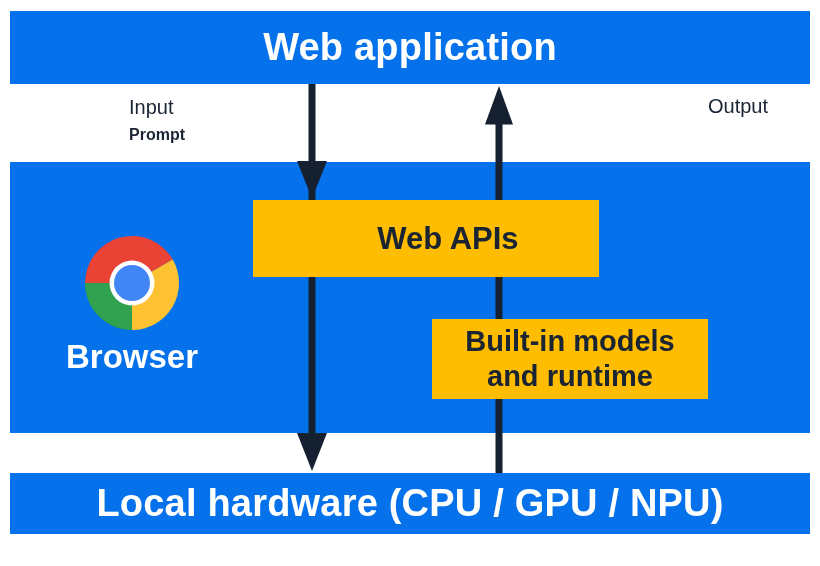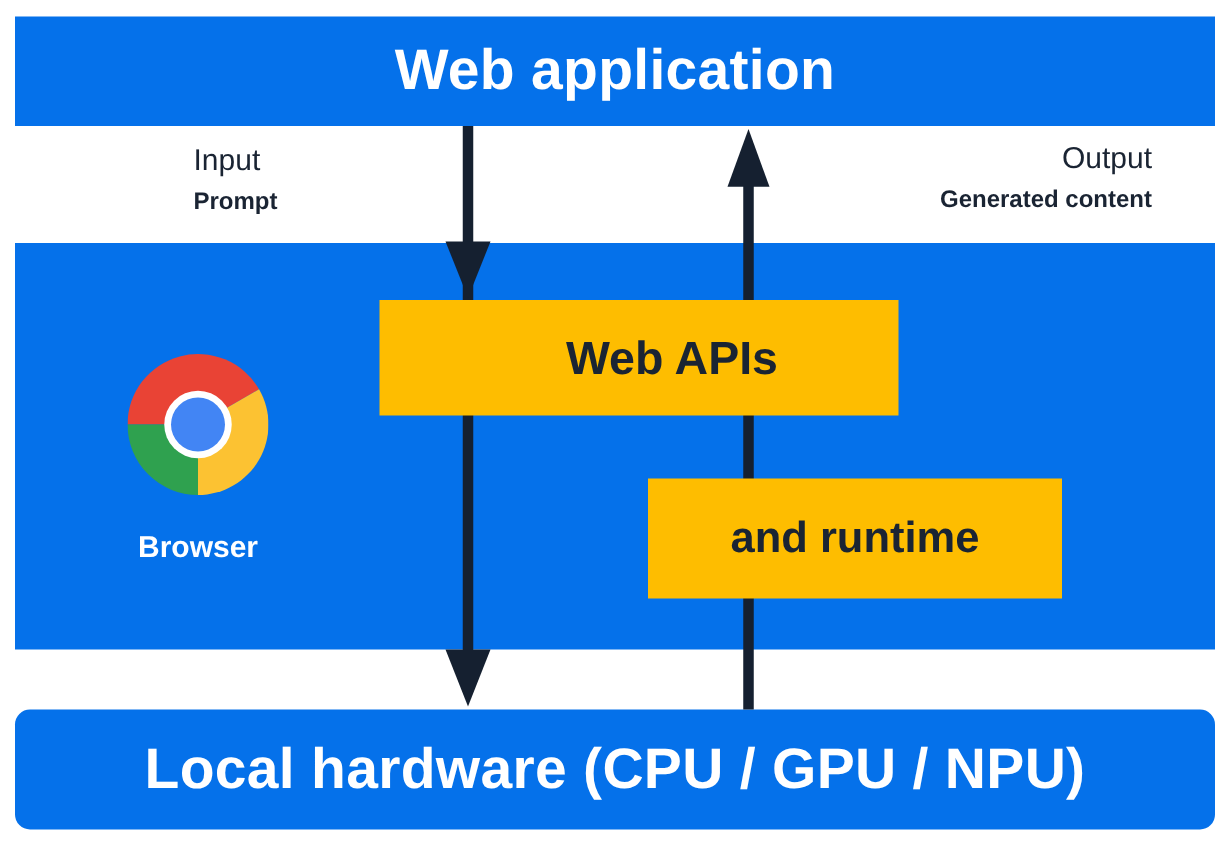--- a/index.html
+++ b/index.html
@@ -26,21 +26,21 @@
   }
   .bar{
     display:flex;align-items:center;justify-content:center;
   }
   .bar-label{
     color:var(--text_white);
     font-weight:bold;font-size:38px;letter-spacing:0.2px;text-align:right;
   }
   #top-bar{top:11px;height:73px;}
   #main-panel{top:162px;height:271px;}
-  #bottom-bar{top:473px;height:80px;border-radius:10px;}
+  #bottom-bar{top:473px;height:61px;}
 
   
   .io-group{position:absolute;z-index:2;}
   #input-group{left:113px;top:94px;text-align:left;margin-left:16px;}
   #output-group{right:52px;top:93px;text-align:right;}
   .io-caption{
     color:var(--ink_navy);font-size:20px;font-weight:400;line-height:26px;
   }
   .io-value{
     color:var(--ink_navy);font-size:16px;font-weight:bold;line-height:29px;
@@ -62,43 +62,42 @@
   #web-apis-box{left:253px;top:200px;width:302px;height:77px;font-size:31px;padding-left:44px;}
   #builtin-box{left:432px;top:319px;width:276px;height:80px;font-size:29px;line-height:35px;}
 
   
   #browser-group{
     position:absolute;left:52px;top:74px;width:140px;
     display:flex;flex-direction:column;align-items:center;
   }
   #chrome-icon{width:94px;height:94px;display:block;}
   #browser-label{
-    margin-top:24px;
-    color:var(--text_white);font-weight:bold;font-size:20px;
+    margin-top:8px;
+    color:var(--text_white);font-weight:bold;font-size:33px;
   }
   .c-red{fill:var(--chrome_red);}
   .c-yellow{fill:var(--chrome_yellow);}
   .c-green{fill:var(--chrome_green);}
   .c-blue{fill:var(--chrome_blue);}
   .c-white{fill:#ffffff;}
 </style>
 </head>
 <body>
 
 <div class="panel bar" id="top-bar">
   <span class="bar-label">Web application</span>
 </div>
 
 <div class="io-group" id="input-group">
   <div class="io-caption">Input</div>
   <div class="io-value">Prompt</div>
 </div>
 <div class="io-group" id="output-group">
   <div class="io-caption">Output</div>
-  <div class="io-value">Generated content</div>
 </div>
 
 <div class="panel" id="main-panel">
   <div id="browser-group">
     <svg id="chrome-icon" viewBox="0 0 94 94" aria-hidden="true">
       <path class="c-red" d="M47 47 L0 47 A47 47 0 0 1 87.7 23.5 Z"></path>
       <path class="c-yellow" d="M47 47 L87.7 23.5 A47 47 0 0 1 47 94 Z"></path>
       <path class="c-green" d="M47 47 L47 94 A47 47 0 0 1 0 47 Z"></path>
       <circle class="c-white" cx="47" cy="47" r="22.5"></circle>
       <circle class="c-blue" cx="47" cy="47" r="18"></circle>
@@ -122,14 +121,15 @@
   <g>
     <rect class="arrow-part" x="495.5" y="122" width="7" height="351"></rect>
     <polygon class="arrow-part" points="485,124.5 513,124.5 499,86"></polygon>
   </g>
 </svg>
 
 <div class="yellow-box" id="web-apis-box">
   <span>Web APIs</span>
 </div>
 <div class="yellow-box" id="builtin-box">
+  <span>Built-in models</span>
   <span>and runtime</span>
 </div>
 
 </body></html>

